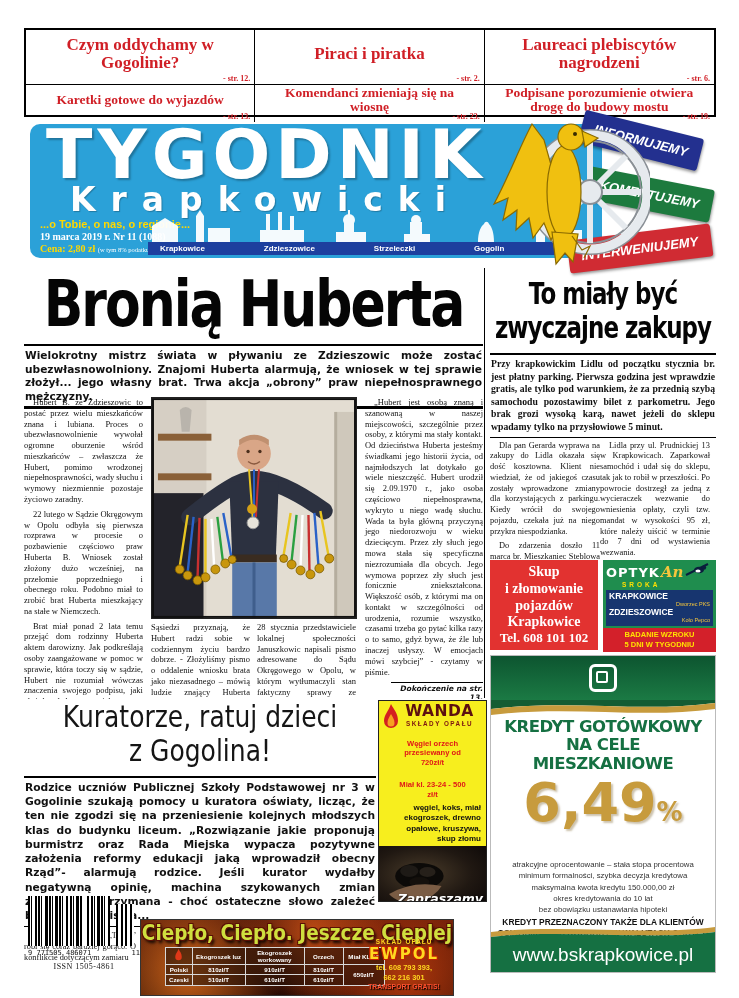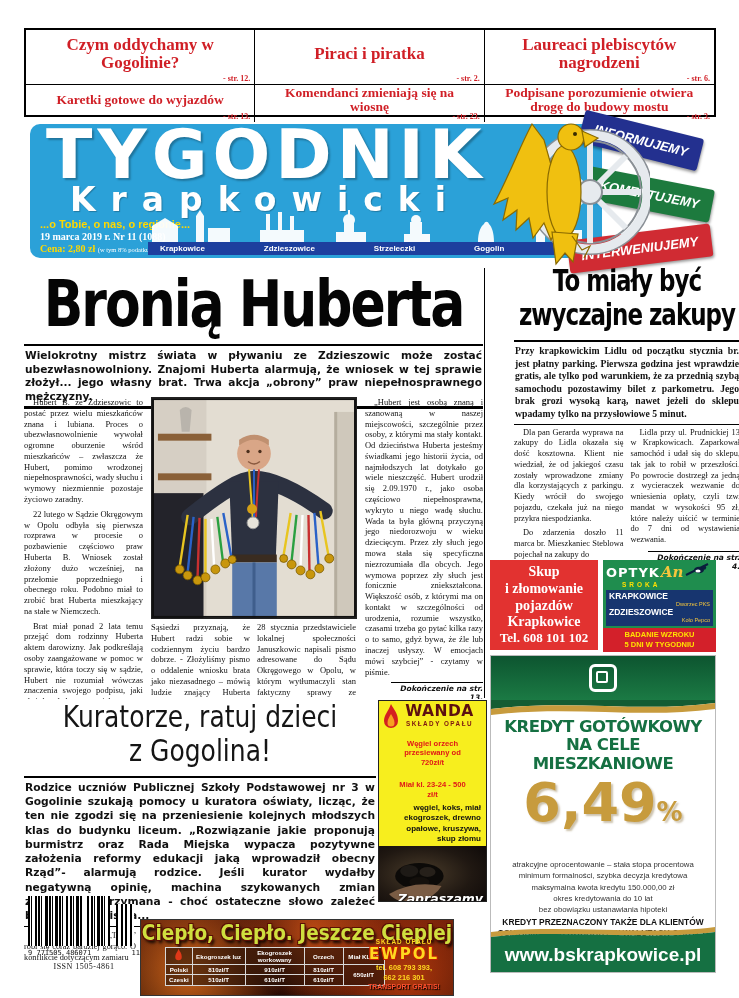--- a/index.html
+++ b/index.html
@@ -48,25 +48,25 @@
   .col{font-size:8.5px;line-height:1.27;text-align:justify;}
   .col p{margin:0 0 4px;text-indent:9px;}
   .c1{width:122px;}.cmid{width:206px;}.c3{width:121px;}
   .photo{width:206px;height:222px;border:1px solid #222;box-sizing:border-box;display:block;}
   .under-row{display:flex;gap:7px;margin-top:3px;}
   .under-row .ucol{width:99px;}
   .contin{margin-top:5px;border-top:1px solid #000;padding-top:1px;text-align:right;
           font:bold italic 7.5px "DejaVu Sans",sans-serif;width:92px;margin-left:auto;}
   #vrule{position:absolute;left:484px;top:268px;width:1px;height:430px;background:#000;}
   
-  #second-story{position:absolute;left:490px;top:264px;width:226px;margin-left:24px;}
+  #second-story{position:absolute;left:490px;top:277px;width:226px;}
   .s-head{margin:0;height:62px;font:800 23px/27px "DejaVu Sans",sans-serif;letter-spacing:-1px;text-align:center;
           transform:scaleY(1.28);transform-origin:center top;color:#050505;}
   .s-lead{font:bold 9.7px/1.3 "Liberation Serif",serif;text-align:justify;padding:3px 1px;margin:0;}
-  .s-cols{display:flex;gap:7px;margin-top:3px;height:145px;overflow:hidden;}
+  .s-cols{display:flex;margin-top:3px;height:145px;overflow:hidden;}
   .s-cols .scol{width:110px;font-size:8.4px;line-height:1.28;text-align:justify;}
   .s-cols p{margin:0 0 4px;text-indent:9px;}
   
   #ads-row{position:absolute;left:490px;top:560px;width:226px;height:90px;display:flex;gap:5px;}
   .scrap{width:108px;background:#e23230;color:#fff;text-align:center;font-family:"Liberation Serif",serif;
          font-weight:bold;display:flex;flex-direction:column;justify-content:center;gap:1px;}
   .scrap div{font-size:14px;line-height:1.12;}
   .scrap .tel{font-size:13px;}
   .optyk{flex:1;background:#1f8d4e;padding:3px 3px 0;display:flex;flex-direction:column;font-family:"Liberation Sans",sans-serif;box-sizing:border-box;}
   .op-brandrow{display:flex;align-items:baseline;gap:1px;}
@@ -92,21 +92,21 @@
         font-family:"DejaVu Sans",sans-serif;}
   .bk-rate{text-align:center;color:#c79b3d;font:800 54px/1 "DejaVu Sans",sans-serif;
            text-shadow:2px 2px 2px rgba(110,80,20,.35);margin:3px 0 2px;}
   .bk-rate .pct{font-size:26px;}
   .bk-bullets{font-size:7.8px;color:#333;text-align:center;line-height:1.42;margin-top:29px;}
   .bk-bold{font-size:8.4px;font-weight:bold;color:#111;text-align:center;line-height:1.3;margin-top:2px;}
   .bk-exl{color:#157042;font-size:8px;font-weight:bold;padding-left:6px;text-align:left;}
   .bk-ex{font-size:8px;font-weight:bold;text-align:center;line-height:1.35;}
   .bk-disc{font-size:4.2px;color:#777;text-align:center;margin-top:2px;}
   .bk-foot{height:34px;background:#157042;color:#fff;display:flex;align-items:center;justify-content:center;
-           font-size:19px;font-weight:bold;}
+           font-size:19px;font-weight:normal;}
   
   #third-story{position:absolute;left:24px;top:700px;width:352px;}
   .k-head{margin:0;height:64px;font:400 25px/28px "DejaVu Sans",sans-serif;text-align:center;color:#151515;
           transform:scaleY(1.22);transform-origin:center top;}
   .k-lead{font:bold 10.7px/1.33 "DejaVu Sans",sans-serif;text-align:justify;padding:3px 1px;margin:0;}
   .k-cols{display:flex;gap:8px;margin-top:4px;height:50px;overflow:hidden;}
   .k-cols .kcol{width:112px;font-size:8.3px;line-height:1.28;text-align:justify;text-indent:9px;}
   .k-contin{border-top:1px solid #000;padding-top:1px;text-align:right;font:bold italic 7.5px "DejaVu Sans",sans-serif;
             margin-top:8px;}
   
@@ -173,21 +173,21 @@
     <div class="t-cell">
       <div class="t-title">Karetki gotowe do wyjazdów</div>
       <div class="t-page">- str. 13.</div>
     </div>
     <div class="t-cell">
       <div class="t-title">Komendanci zmieniają się na wiosnę</div>
       <div class="t-page">- str. 23.</div>
     </div>
     <div class="t-cell">
       <div class="t-title">Podpisane porozumienie otwiera drogę do budowy mostu</div>
-      <div class="t-page">- str. 3.</div>
+      <div class="t-page">- str. 19.</div>
     </div>
   </div>
 
   <div id="masthead">
     <div class="blue-box">
       <div class="mh-title">TYGODNIK</div>
       <div class="mh-sub">Krapkowicki</div>
       <div class="mh-tagline">...o Tobie, o nas, o regionie...</div>
       <div class="mh-date">19 marca 2019 r. Nr 11 (1088)</div>
       <div class="mh-price">

